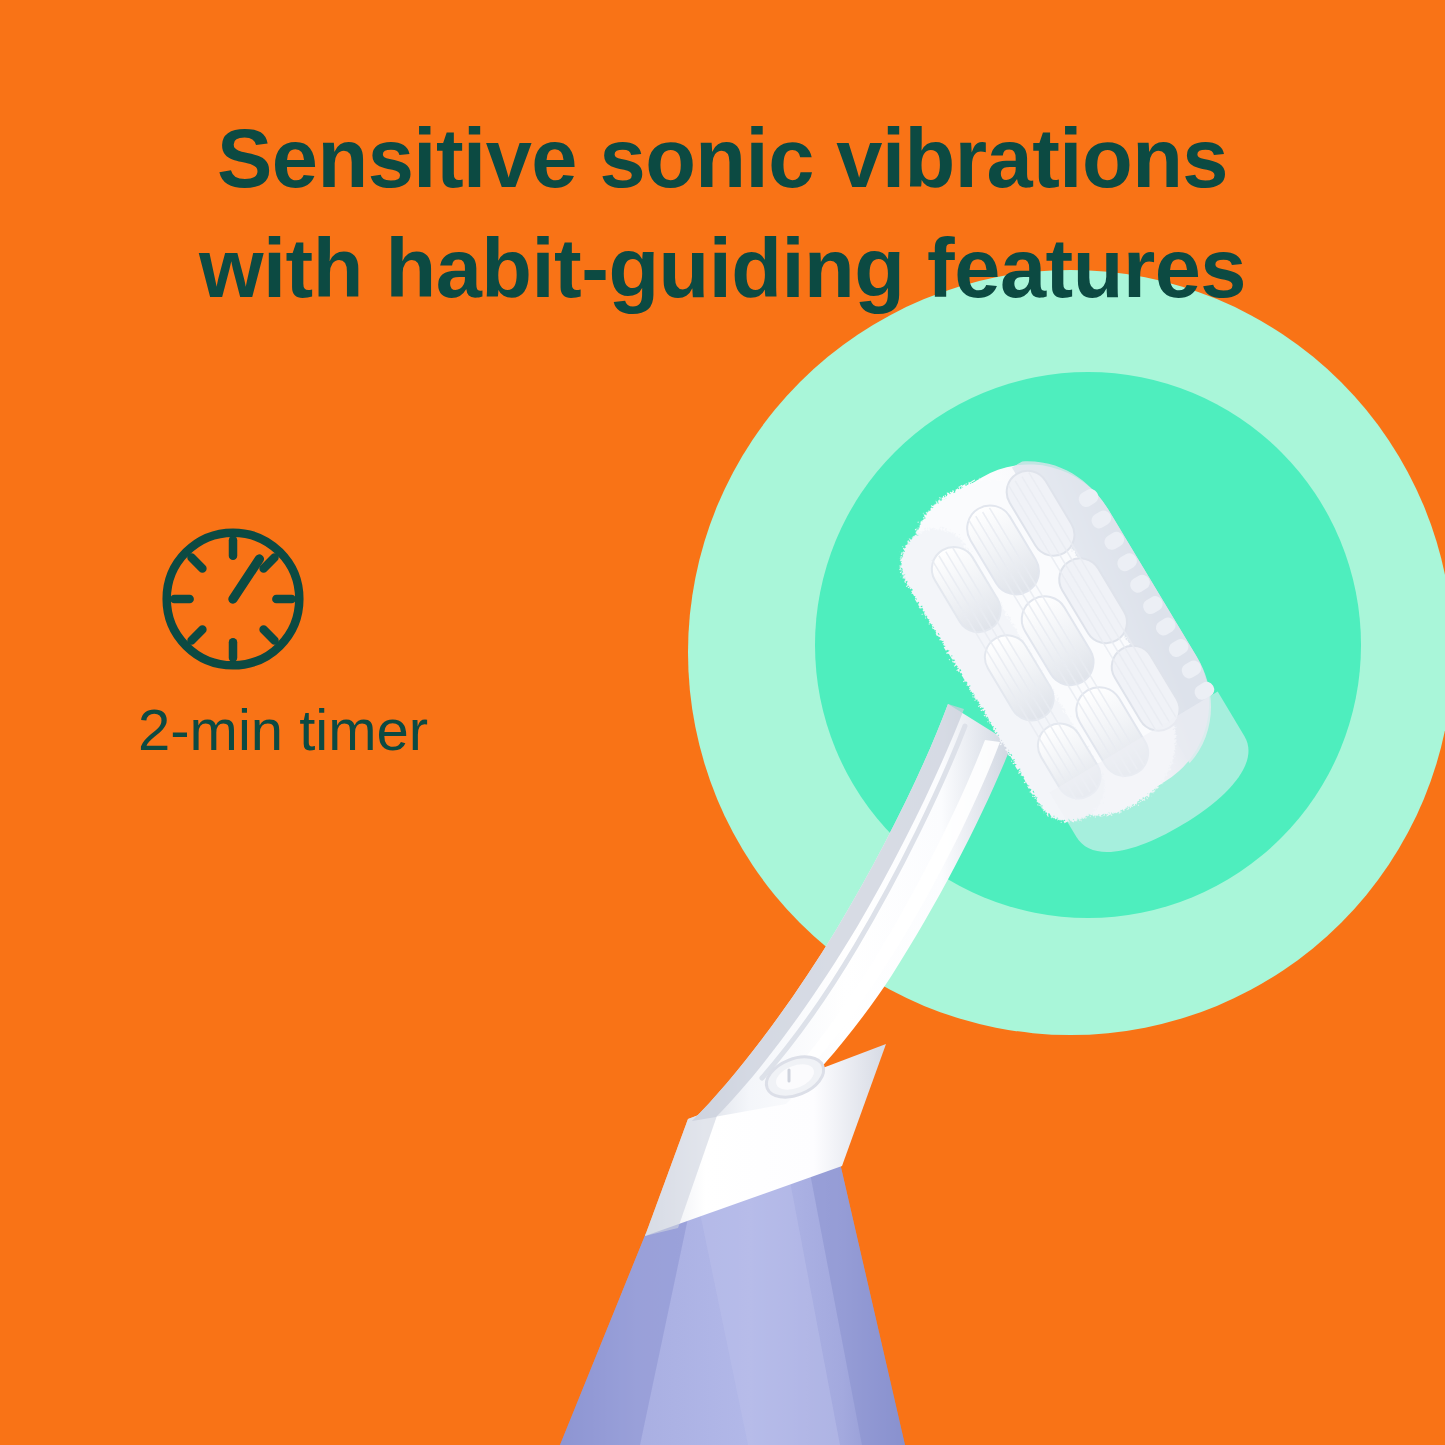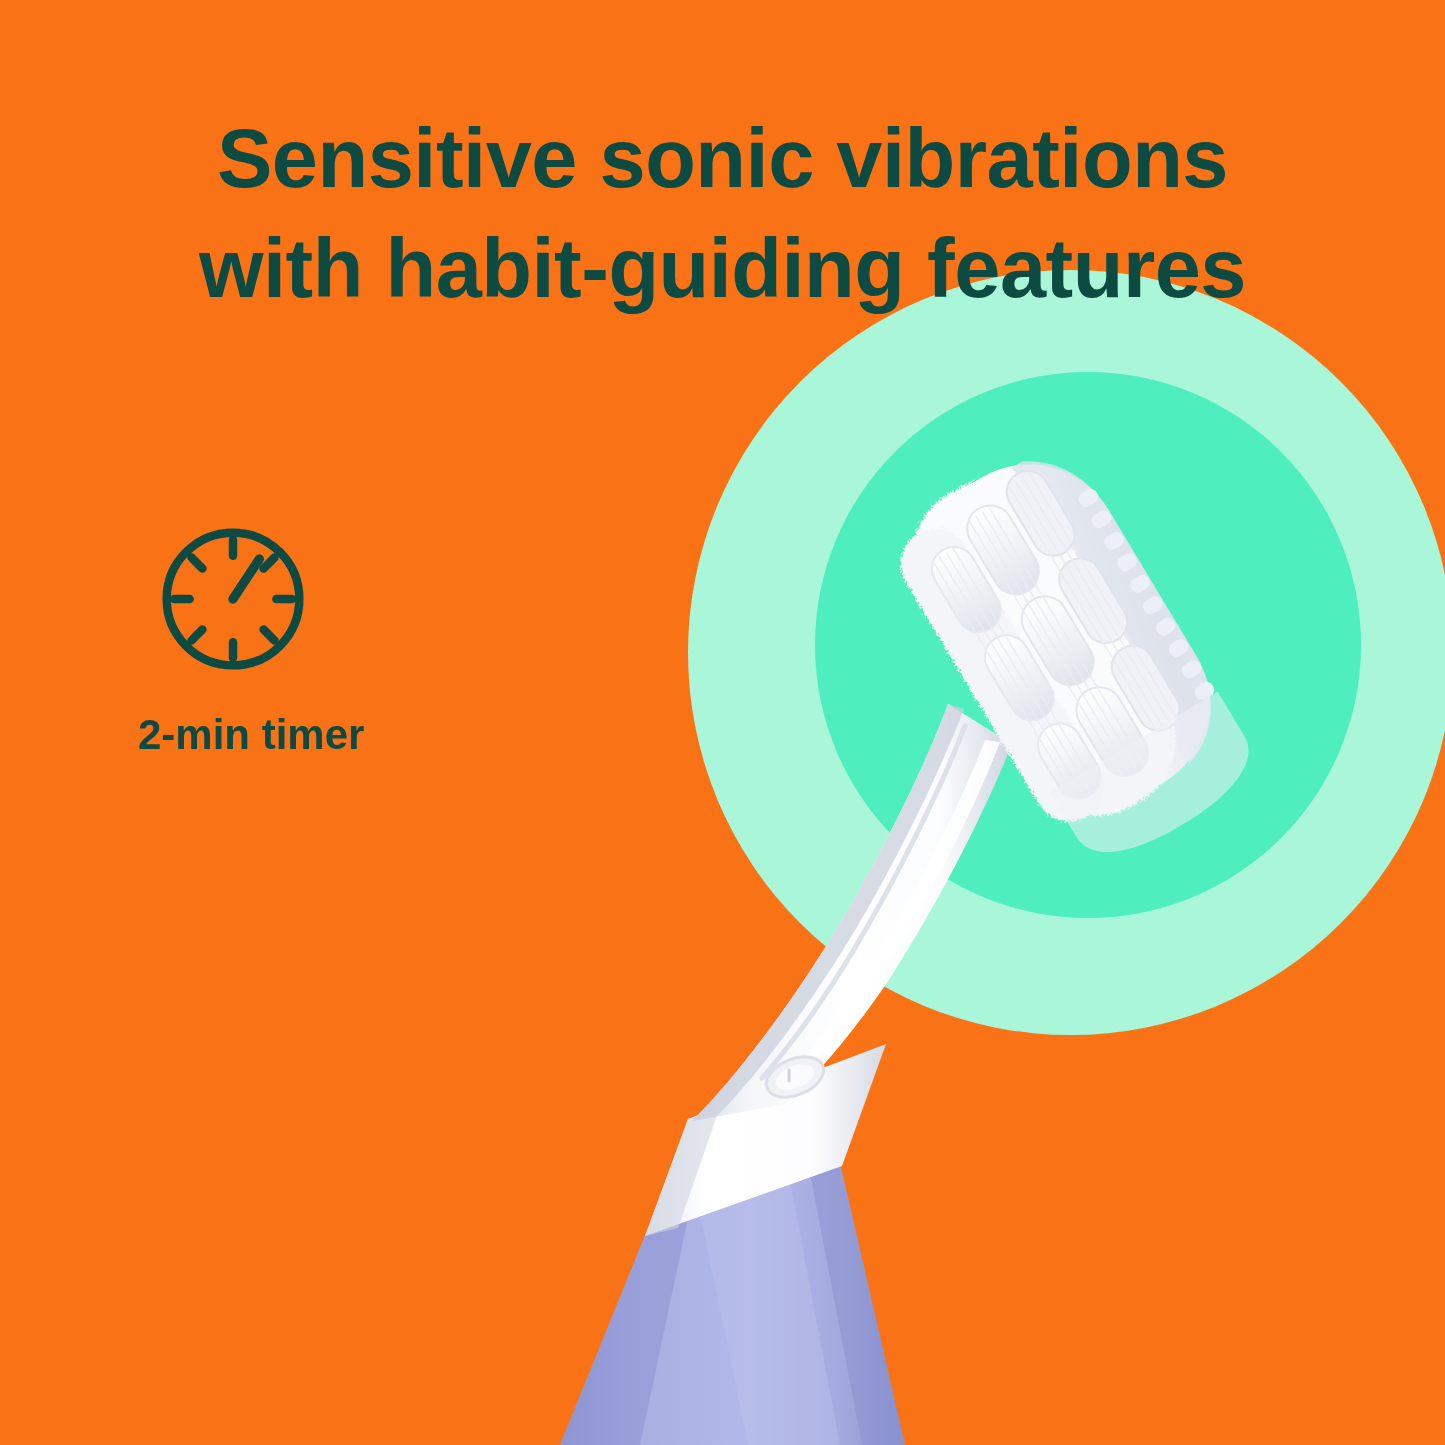--- a/index.html
+++ b/index.html
@@ -68,24 +68,24 @@
 
   .feature-icon {
     height: 178px;
     display: flex;
     align-items: center;
     padding-left: 18px;
     box-sizing: border-box;
   }
   .feature-label {
     color: #0c4a42;
-    font-size: 42px;
-    font-weight: 700;
+    font-size: 58px;
+    font-weight: 400;
     letter-spacing: 0px;
-    margin-top: 23px;
+    margin-top: 8px;
     padding-left: 8px;
     white-space: nowrap;
   }
 
   
   .brush {
     position: absolute;
     left: 0;
     top: 0;
     width: 1445px;

